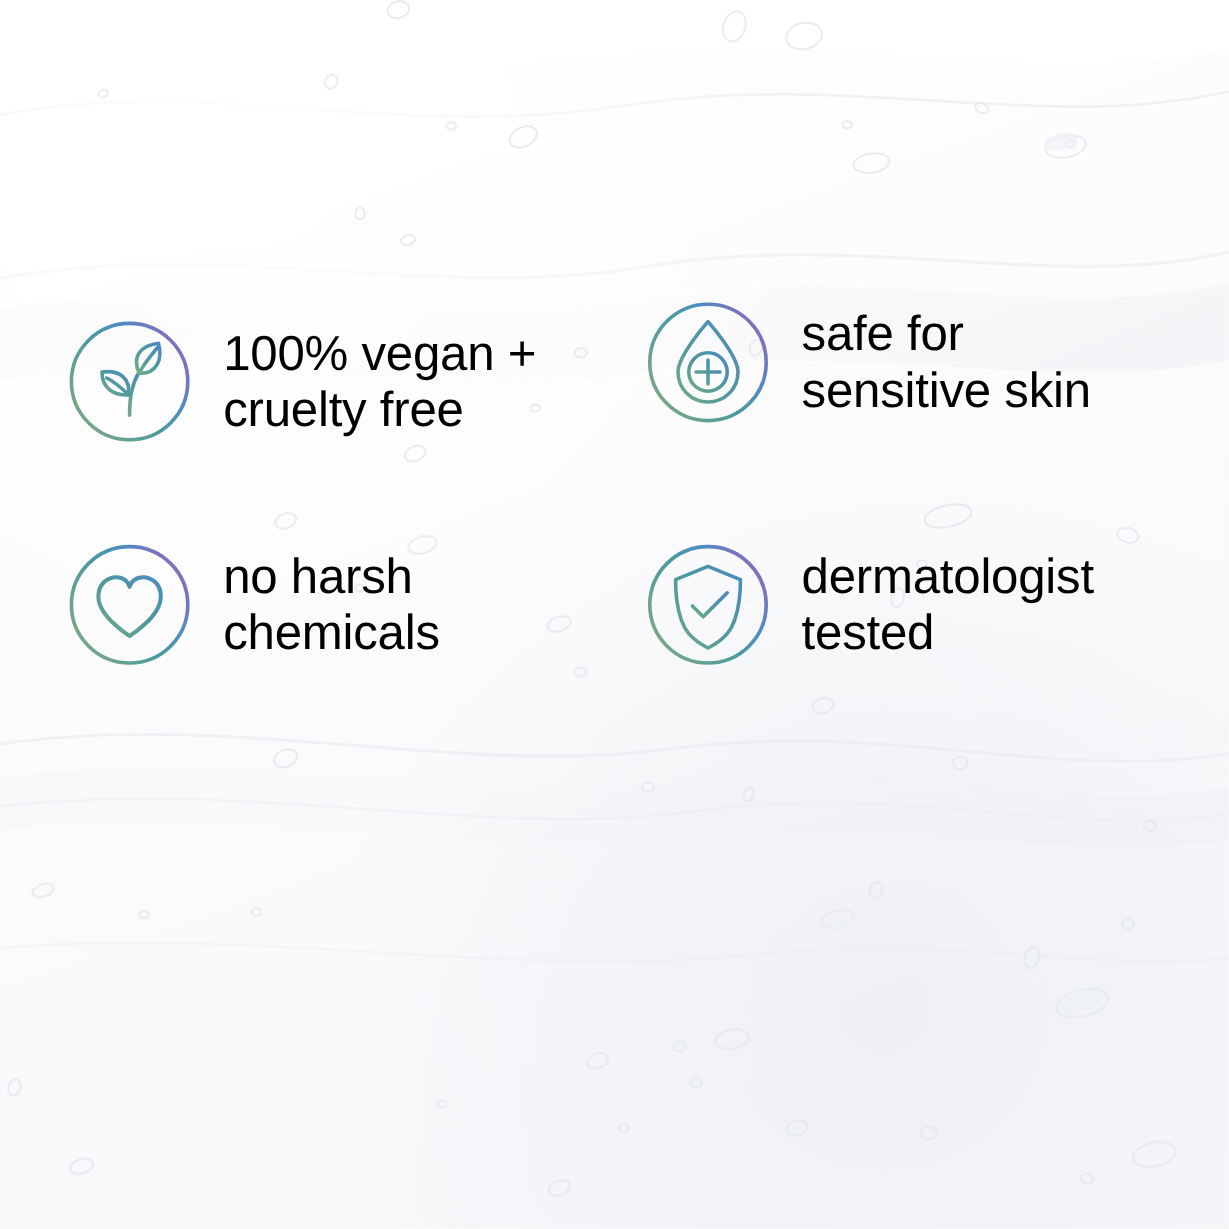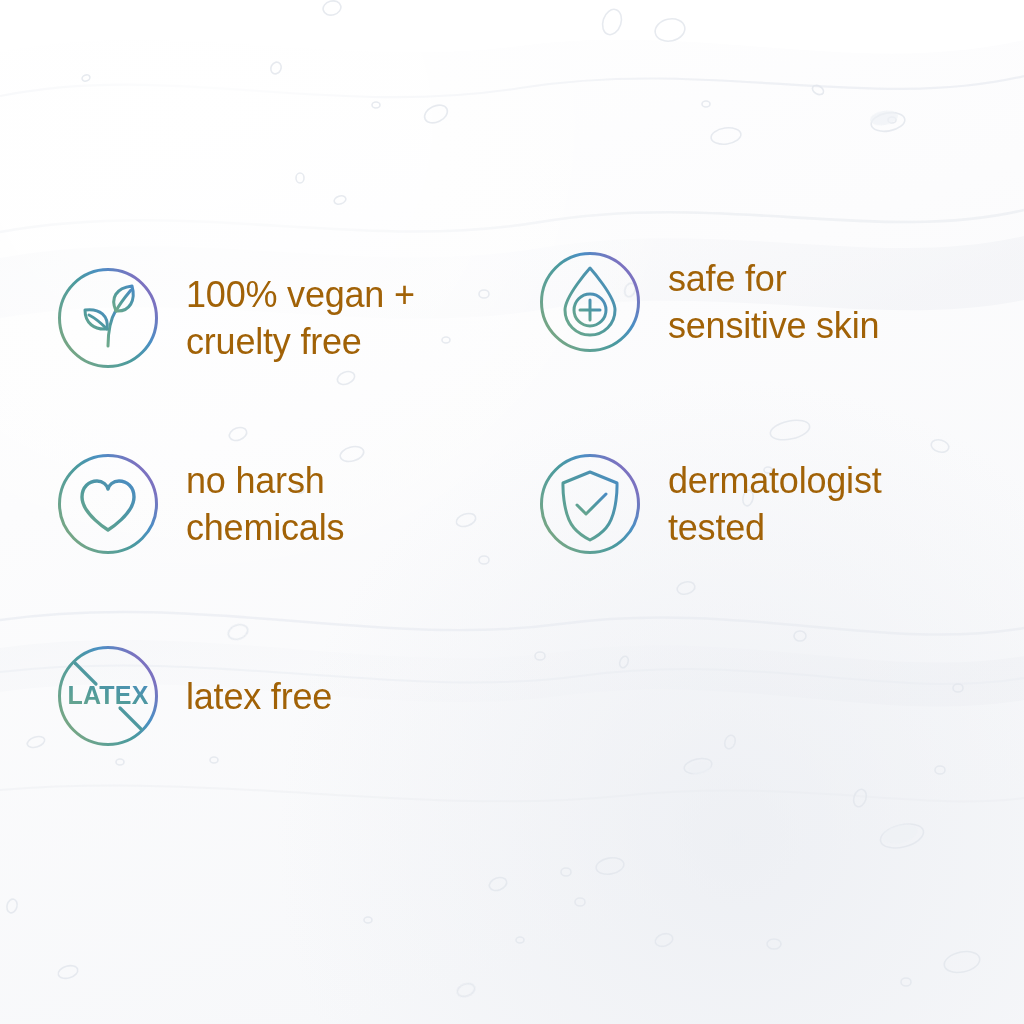--- a/index.html
+++ b/index.html
@@ -23,22 +23,22 @@
     position:absolute;
     display:flex;align-items:center;
     gap:26px;
   }
   .badge-icon{
     width:104px;height:104px;flex:0 0 104px;
     position:relative;
   }
   .badge-icon svg{display:block;width:104px;height:104px;}
   .badge-text{
-    color:#a16207;
-    font-size:36px;
+    color:#000000;
+    font-size:41px;
     line-height:47px;
     letter-spacing:-0.2px;
     white-space:pre-line;
     font-weight:400;
   }
 
   
   .pos-r1c1{left:56px;top:266px;}
   .pos-r1c2{left:538px;top:250px;}
   .pos-r2c1{left:56px;top:452px;}
@@ -242,29 +242,15 @@
                      C52 88 42 83 36 76 C24 62 25 31 25 31 Z"></path>
 
             <path d="M39 53 L48 62 L68 42"></path>
           </g>
         </svg>
       </div>
       <div class="badge-text">dermatologist
 tested</div>
     </div>
 
-    <div class="badge pos-r3c1">
-      <div class="badge-icon">
-        <svg viewBox="0 0 104 104" xmlns="http://www.w3.org/2000/svg">
-          <circle cx="52" cy="52" r="48.5" fill="none" stroke="url(#ringGrad)" stroke-width="3"></circle>
-
-          <g stroke="url(#glyphGrad)" stroke-width="3.2" stroke-linecap="round">
-            <line x1="19" y1="19" x2="40" y2="40"></line>
-            <line x1="64" y1="64" x2="85" y2="85"></line>
-          </g>
-          <text id="latex-word-text" class="latex-word" x="52" y="60" text-anchor="middle" fill="url(#latexGrad)" font-family="Liberation Sans, sans-serif">LATEX</text>
-        </svg>
-      </div>
-      <div class="badge-text">latex free</div>
-    </div>
 
   </div>
 </div>
 
 </body></html>

